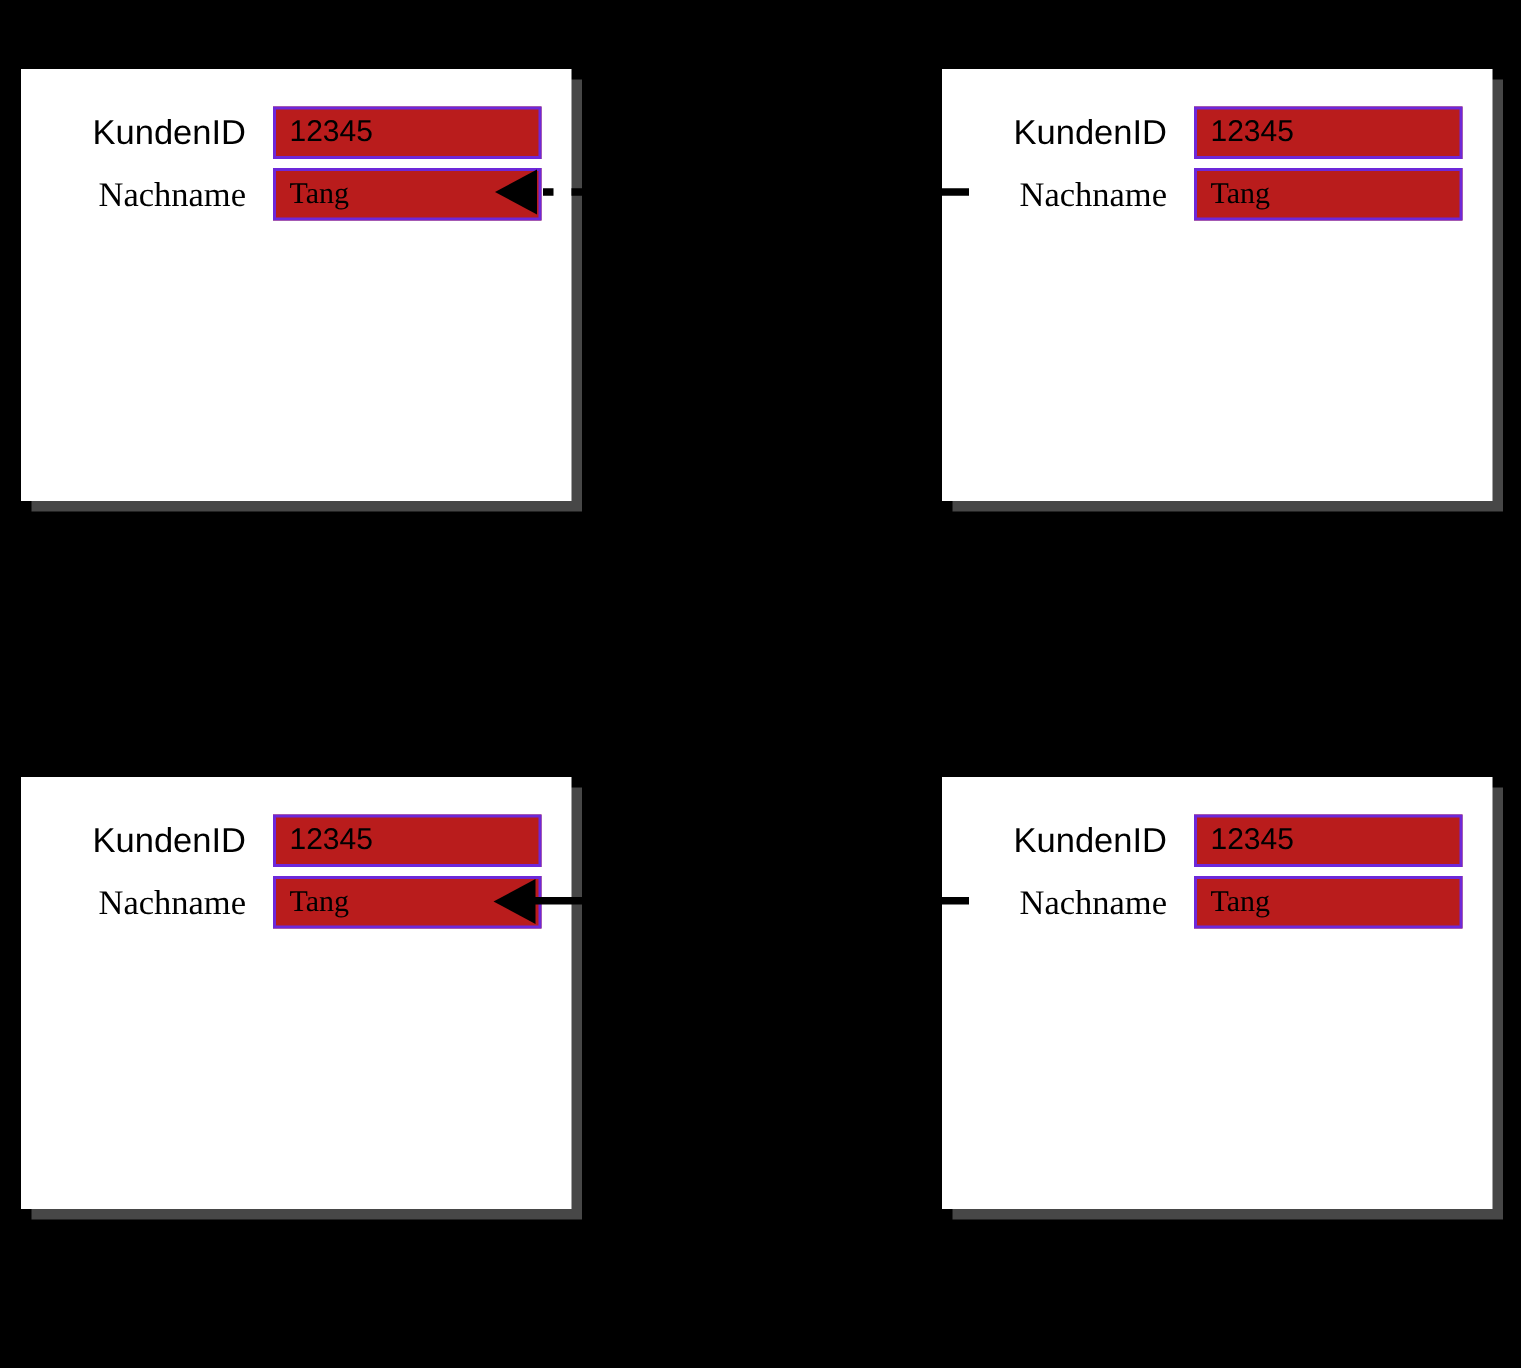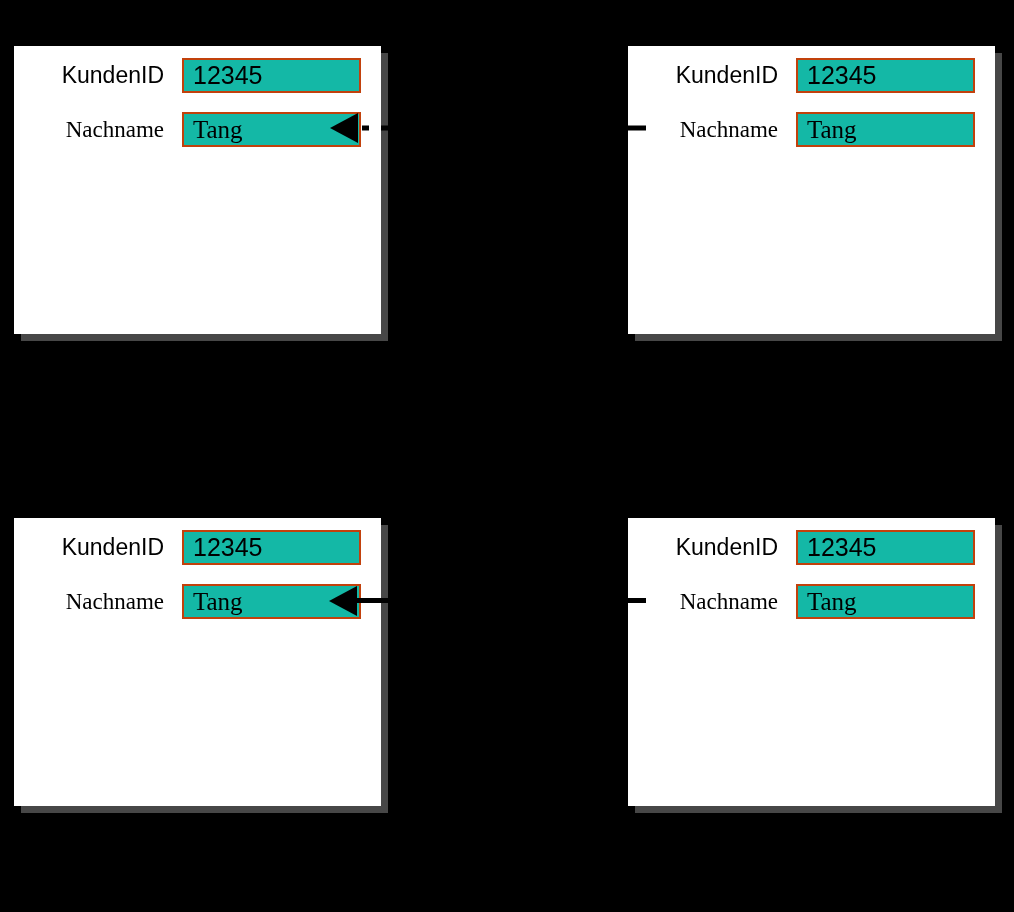--- a/index.html
+++ b/index.html
@@ -25,46 +25,46 @@
   .panel-tr { left: 628px; top: 46px;  }
   .panel-bl { left: 14px;  top: 518px; }
   .panel-br { left: 628px; top: 518px; }
 
   .row {
     position: absolute;
     left: 0;
     width: 100%;
     height: 35px;
   }
-  .row1 { top: 12px; padding-left: 48px; }
+  .row1 { top: 25px; padding-left: 48px; }
   .row2 { top: 66px; font-family: Liberation Serif, serif; }
 
   .flabel {
     position: absolute;
     left: 0;
     top: 0;
     width: 150px;
     height: 35px;
     line-height: 35px;
     text-align: right;
     font-size: 23px;
     color: #000000;
     white-space: nowrap;
   }
   .tfield {
     position: absolute;
     left: 168px;
     top: 0;
     width: 166px;
     height: 31px;
-    border: 2px solid #c2410c;
-    background: #14b8a6;
+    border: 2px solid #6d28d9;
+    background: #b91c1c;
     padding-left: 9px;
     line-height: 31px;
-    font-size: 25px;
+    font-size: 20px;
     color: #000000;
     white-space: nowrap;
     overflow: hidden;
   }
   .arrow-layer {
     position: absolute;
     left: 0;
     top: 0;
     width: 1014px;
     height: 912px;

